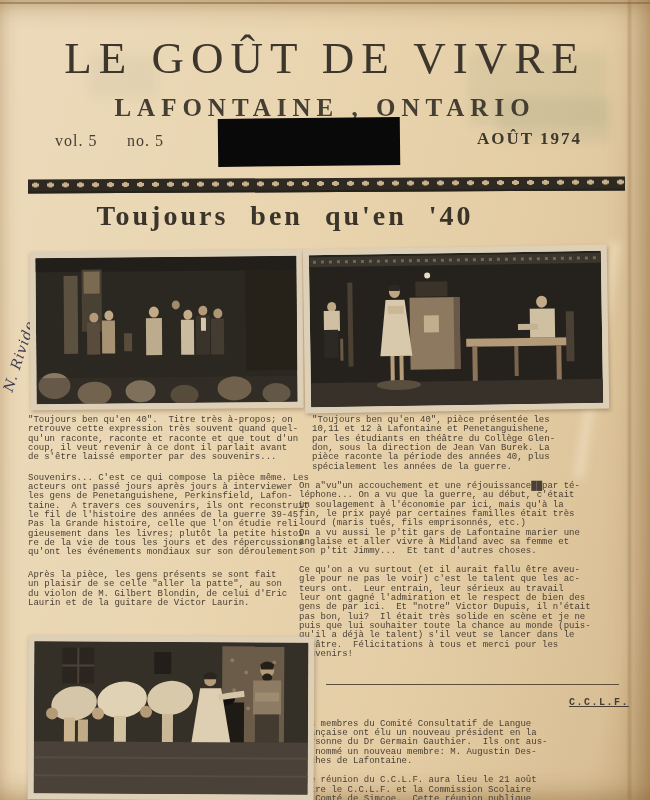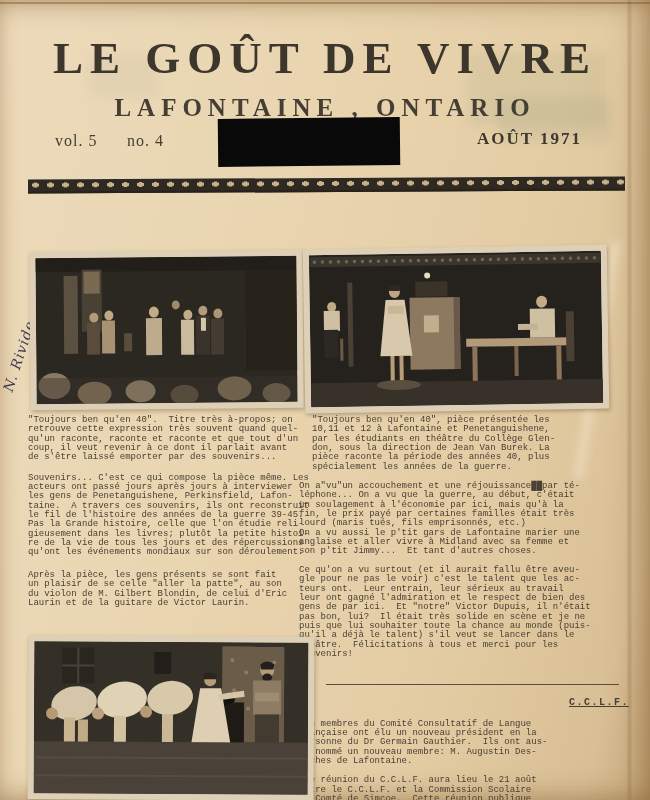--- a/index.html
+++ b/index.html
@@ -14,21 +14,21 @@
   .top-edge{position:absolute;left:0;top:2px;width:650px;height:2px;background:rgba(118,88,50,.45);}
   .crease-v{position:absolute;left:628px;top:0;width:3px;height:800px;background:rgba(118,86,50,.28);filter:blur(1px);}
   .crease-d{position:absolute;left:592px;top:240px;width:10px;height:240px;background:rgba(255,246,225,.35);filter:blur(4px);transform:rotate(9deg);}
   .ghost{position:absolute;border-radius:6px;filter:blur(5px);}
   .g1{left:468px;top:52px;width:138px;height:74px;background:rgba(138,152,118,.13);}
   .g2{left:498px;top:98px;width:112px;height:44px;background:rgba(120,140,108,.11);}
   .g3{left:88px;top:54px;width:70px;height:44px;background:rgba(150,150,128,.09);}
 
   
   .title{position:absolute;left:0;top:32px;width:650px;text-align:center;margin:0;
-    font-size:45px;font-weight:700;letter-spacing:7px;color:#3d362c;font-family:"Liberation Serif",serif;}
+    font-size:45px;font-weight:400;letter-spacing:7px;color:#3d362c;font-family:"Liberation Serif",serif;}
   .subtitle{position:absolute;left:0;top:94px;width:650px;text-align:center;
     font-size:25px;font-weight:600;letter-spacing:6px;color:#453e32;}
   .vol{position:absolute;left:55px;top:132px;font-size:16px;color:#453e32;letter-spacing:1px;}
   .num{position:absolute;left:127px;top:132px;font-size:16px;color:#453e32;letter-spacing:1px;}
   .redaction{position:absolute;left:218px;top:118px;width:182px;height:48px;background:#090909;transform:rotate(-.6deg);}
   .date{position:absolute;left:477px;top:129px;font-size:17px;color:#3f382d;letter-spacing:2px;font-weight:600;}
 
   .ornament{position:absolute;left:28px;top:178px;width:597px;height:12px;
     background-color:#2e2a23;
     background-image:radial-gradient(ellipse 42% 32% at 50% 46%, #c8b28c 0 58%, rgba(200,180,140,0) 62%);
@@ -72,26 +72,27 @@
   <div class="top-edge"></div>
   <div class="ghost g1"></div>
   <div class="ghost g2"></div>
   <div class="ghost g3"></div>
   <div class="crease-d"></div>
   <div class="crease-v"></div>
 
   <h1 class="title">LE GOÛT DE VIVRE</h1>
   <div class="subtitle">LAFONTAINE , ONTARIO</div>
   <span class="vol">vol. 5</span>
-  <span class="num">no. 4</span>
+  <span class="num">no. 5</span>
   <div class="redaction"></div>
-  <span class="date">AOÛT 1971</span>
+  <span class="date">AOÛT 1974</span>
 
   <div class="ornament"></div>
 
+  <h2 class="headline">Toujours ben qu'en '40</h2>
 
   <div class="margin-note">N. Rivide</div>
 
   <figure class="photo ph1">
     <svg width="261" height="146" viewBox="0 0 261 146">
       <rect width="261" height="146" fill="#2b2721"></rect>
       <rect width="261" height="14" fill="#221f1a"></rect>
       <rect x="210" y="14" width="51" height="100" fill="#262219"></rect>
       <rect x="28" y="18" width="14" height="78" fill="#6e5f4b" opacity=".75"></rect>
       <rect x="46" y="12" width="20" height="62" fill="#4a4135"></rect>

